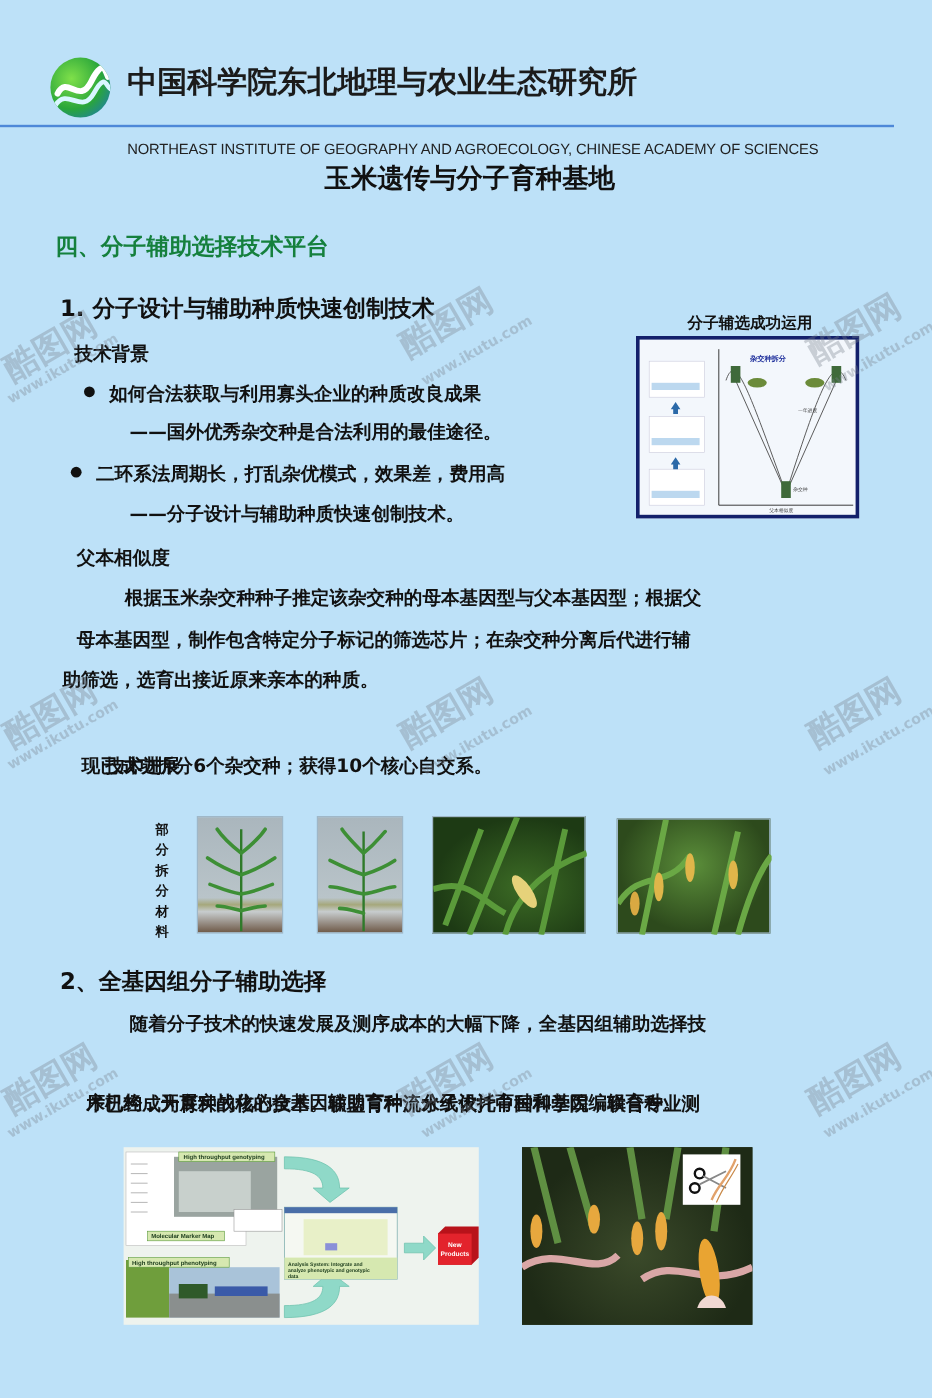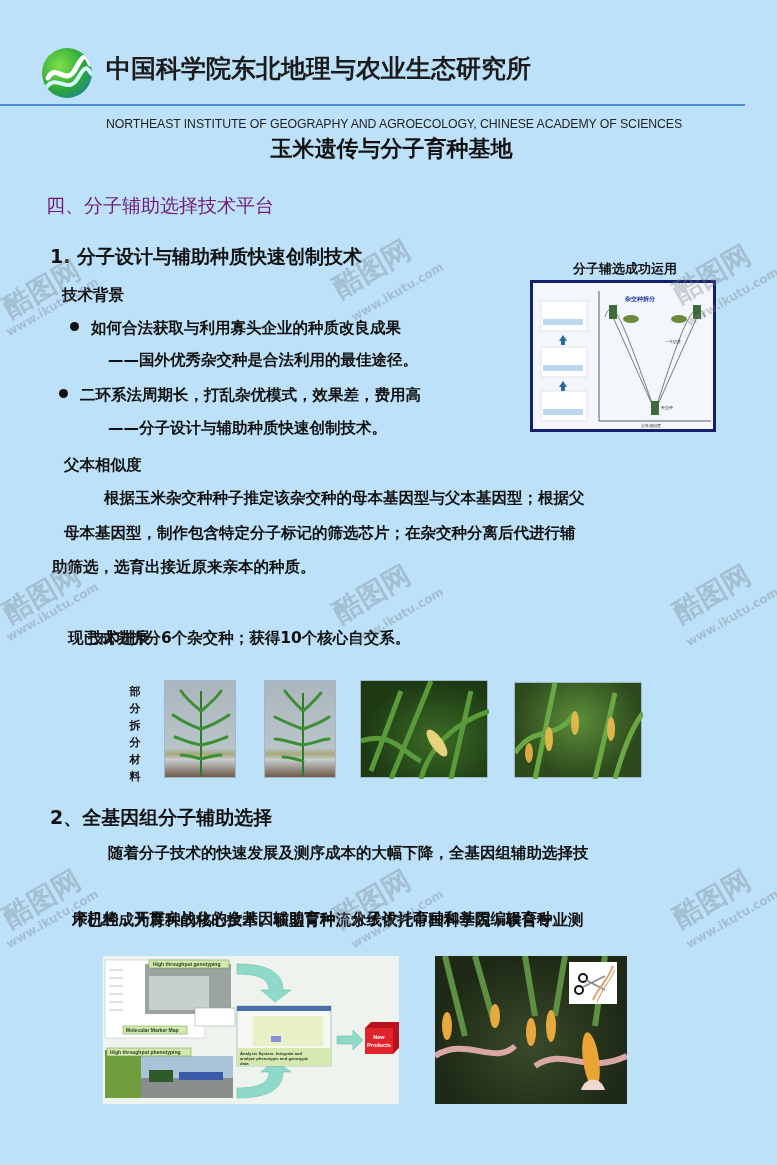--- a/index.html
+++ b/index.html
@@ -6,21 +6,21 @@
   html, body { width: 777px; height: 1165px; }
   body { background: #bde1f8; font-family: "DejaVu Sans", sans-serif; color: #111; position: relative; overflow: hidden; }
   .abs { position: absolute; }
   .logo { left: 42px; top: 48px; width: 50px; height: 50px; border-radius: 50%;
     background: radial-gradient(circle at 35% 35%, #7fe04a, #2aa63a 55%, #1a6fd0 100%); overflow: hidden; }
   .logo svg { width: 50px; height: 50px; }
   .inst-cn { left: 106px; top: 52px; font-size: 25px; font-weight: bold; color: #1b1b1b; letter-spacing: 0px; }
   .inst-en { left: 106px; top: 84px; font-family: "Liberation Sans", sans-serif; font-size: 12.3px; color: #222; letter-spacing: -0.1px; margin-top: 33px; }
   .hr { left: 0; top: 104px; width: 745px; height: 2px; background: #4e88d8; }
   .title { left: 0; width: 777px; top: 134px; text-align: center; font-size: 22px; font-weight: bold; padding-left: 6px; }
-  .sec-red { left: 46px; top: 193px; font-size: 19px; font-weight: normal; color: #701a75; }
+  .sec-red { left: 46px; top: 193px; font-size: 19px; font-weight: bold; color: #15803d; }
   .h2 { font-size: 19px; font-weight: bold; color: #111; }
   .h3 { font-size: 15.5px; font-weight: bold; color: #111; }
   .p { font-size: 15.5px; font-weight: bold; color: #111; line-height: 35px; }
   .bullet { font-size: 15.5px; font-weight: bold; }
   .bullet .dot { display:inline-block; width: 9px; height: 9px; background:#111; border-radius:50%; margin-right: 12px; vertical-align: middle; position: relative; top: -2px; }
   .fig-cap { left: 530px; top: 260px; width: 190px; text-align: center; font-size: 13px; font-weight: bold; }
   .fig-box { left: 530px; top: 280px; width: 186px; height: 152px; border: 3px solid #13206b; background: #f3f7fc; }
   .vert-label { left: 127px; top: 683px; width: 16px; font-size: 11px; font-weight: bold; line-height: 17px; text-align: center; }
   .photo { border: 1px solid #9fb7c8; }
   .wm { color: rgba(120,130,140,0.35); font-family: "DejaVu Sans", sans-serif; font-weight: bold; transform: rotate(-30deg); pointer-events: none; white-space: nowrap; }

